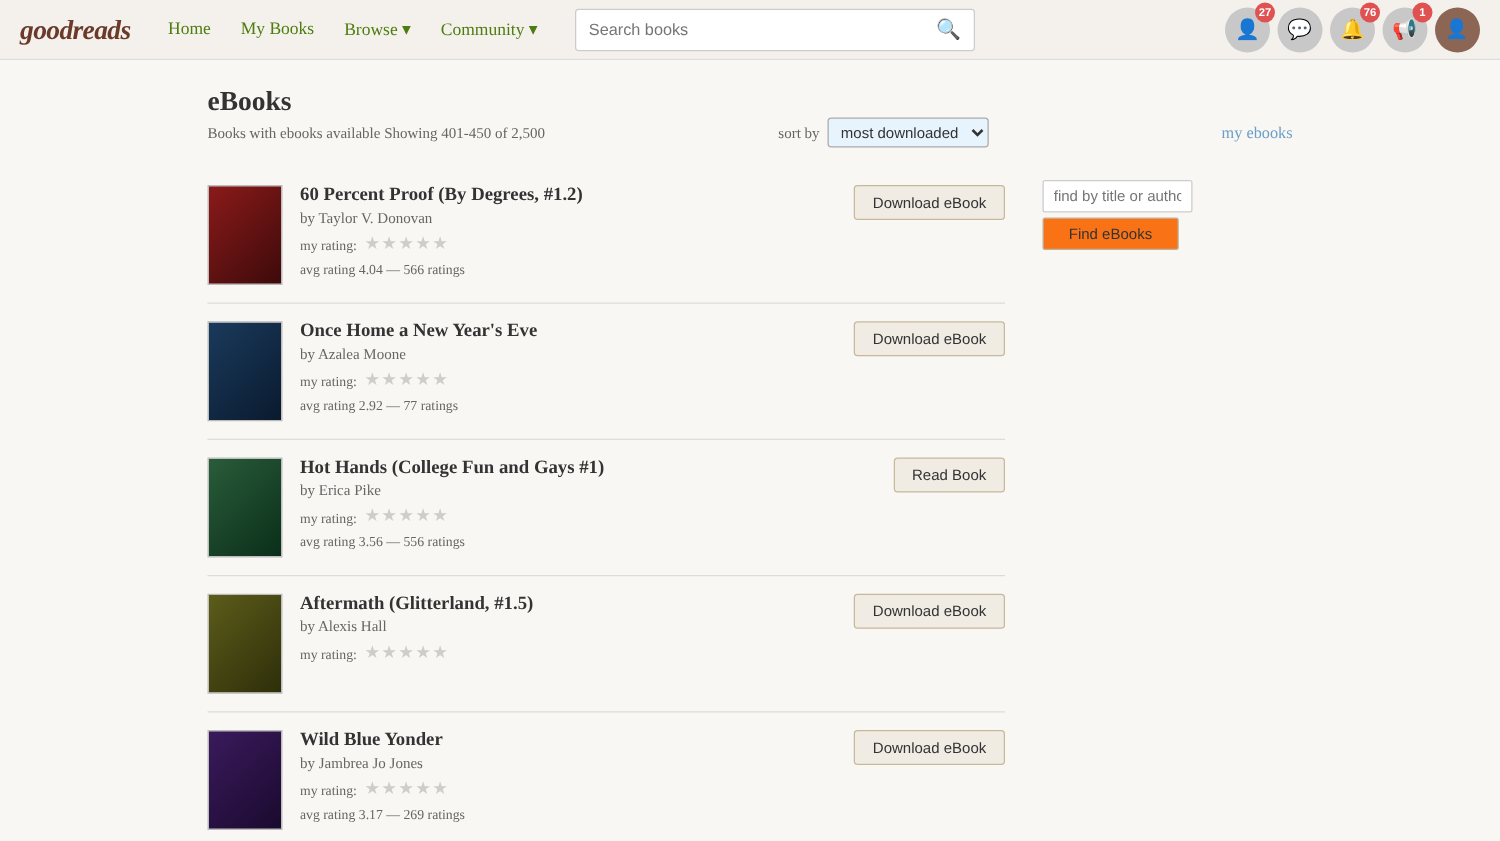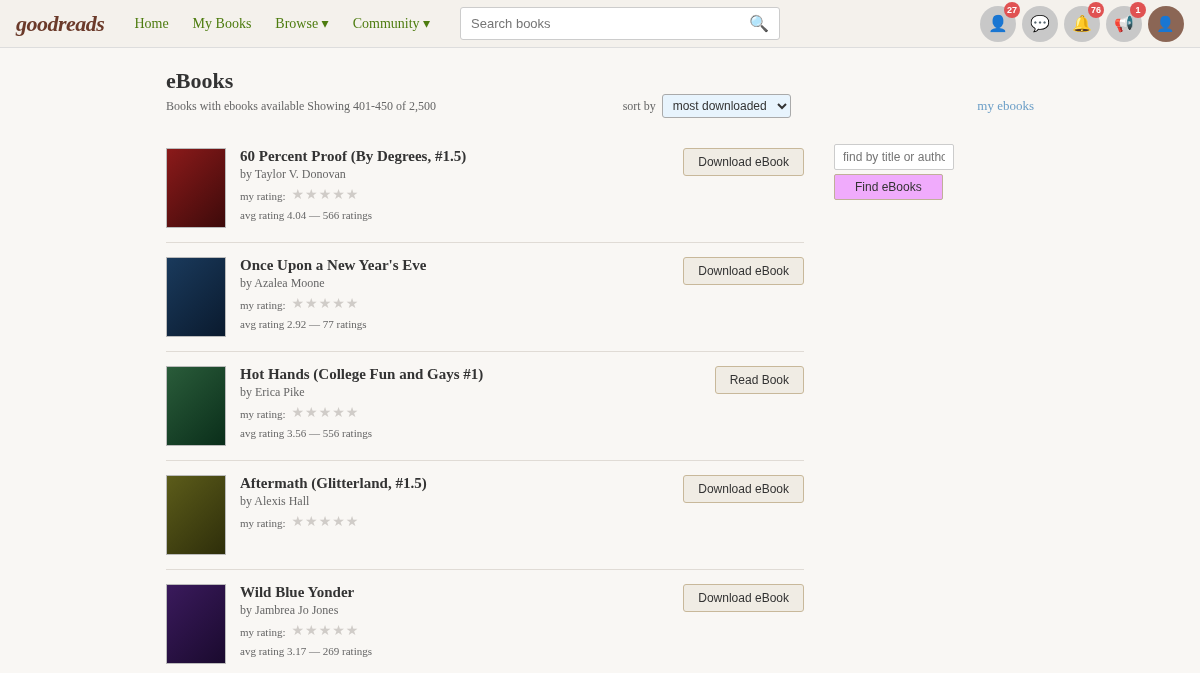--- a/index.html
+++ b/index.html
@@ -240,21 +240,21 @@
       padding-top: 10px;
     }
     .find-input {
       border: 1px solid #ccc;
       padding: 5px 8px;
       font-size: 12px;
       width: 120px;
       border-radius: 2px;
     }
     .find-btn {
-      background: #f0abfc;
+      background: #f97316;
       border: 1px solid #c0b098;
       color: #333;
       font-size: 12px;
       padding: 5px 20px;
       border-radius: 2px;
       cursor: pointer;
       font-family: Arial, sans-serif;
     }
     .find-row {
       display: flex;
@@ -321,21 +321,21 @@
     </div>
     <a class="my-ebooks-link">my ebooks</a>
   </div>
 
   <div class="content-area">
     <div class="book-section">
 
       <div class="book-row">
         <div class="book-cover cover-1"></div>
         <div class="book-info">
-          <div class="book-title">60 Percent Proof (By Degrees, #1.5)</div>
+          <div class="book-title">60 Percent Proof (By Degrees, #1.2)</div>
           <div class="book-author">by Taylor V. Donovan</div>
           <div class="my-rating-row">
             <span class="rating-label">my rating:</span>
             <span class="stars">
               <span class="star">★</span>
               <span class="star">★</span>
               <span class="star">★</span>
               <span class="star">★</span>
               <span class="star">★</span>
             </span>
@@ -343,21 +343,21 @@
           <div class="avg-rating">avg rating 4.04 — 566 ratings</div>
         </div>
         <div class="book-action">
           <button class="action-btn">Download eBook</button>
         </div>
       </div>
 
       <div class="book-row">
         <div class="book-cover cover-2"></div>
         <div class="book-info">
-          <div class="book-title">Once Upon a New Year's Eve</div>
+          <div class="book-title">Once Home a New Year's Eve</div>
           <div class="book-author">by Azalea Moone</div>
           <div class="my-rating-row">
             <span class="rating-label">my rating:</span>
             <span class="stars">
               <span class="star">★</span>
               <span class="star">★</span>
               <span class="star">★</span>
               <span class="star">★</span>
               <span class="star">★</span>
             </span>

